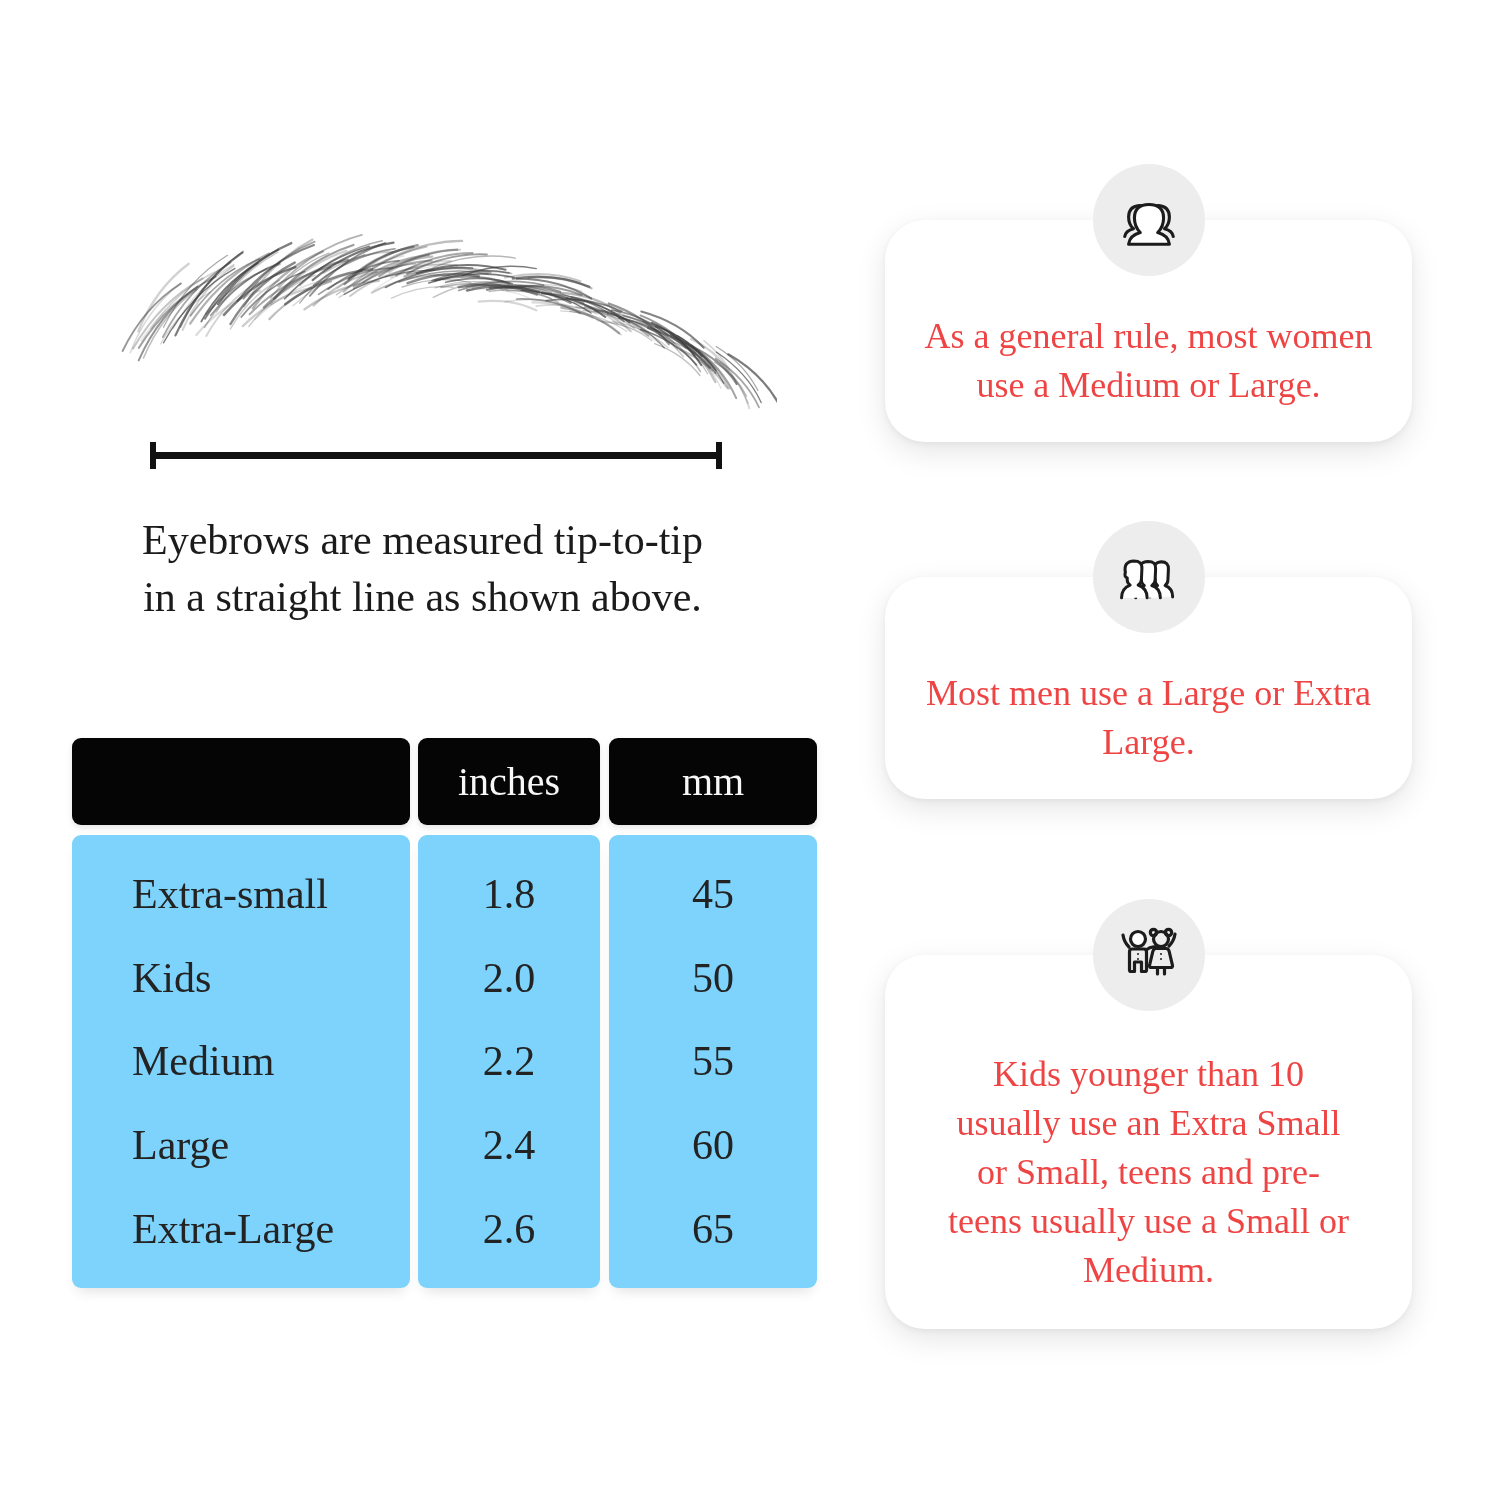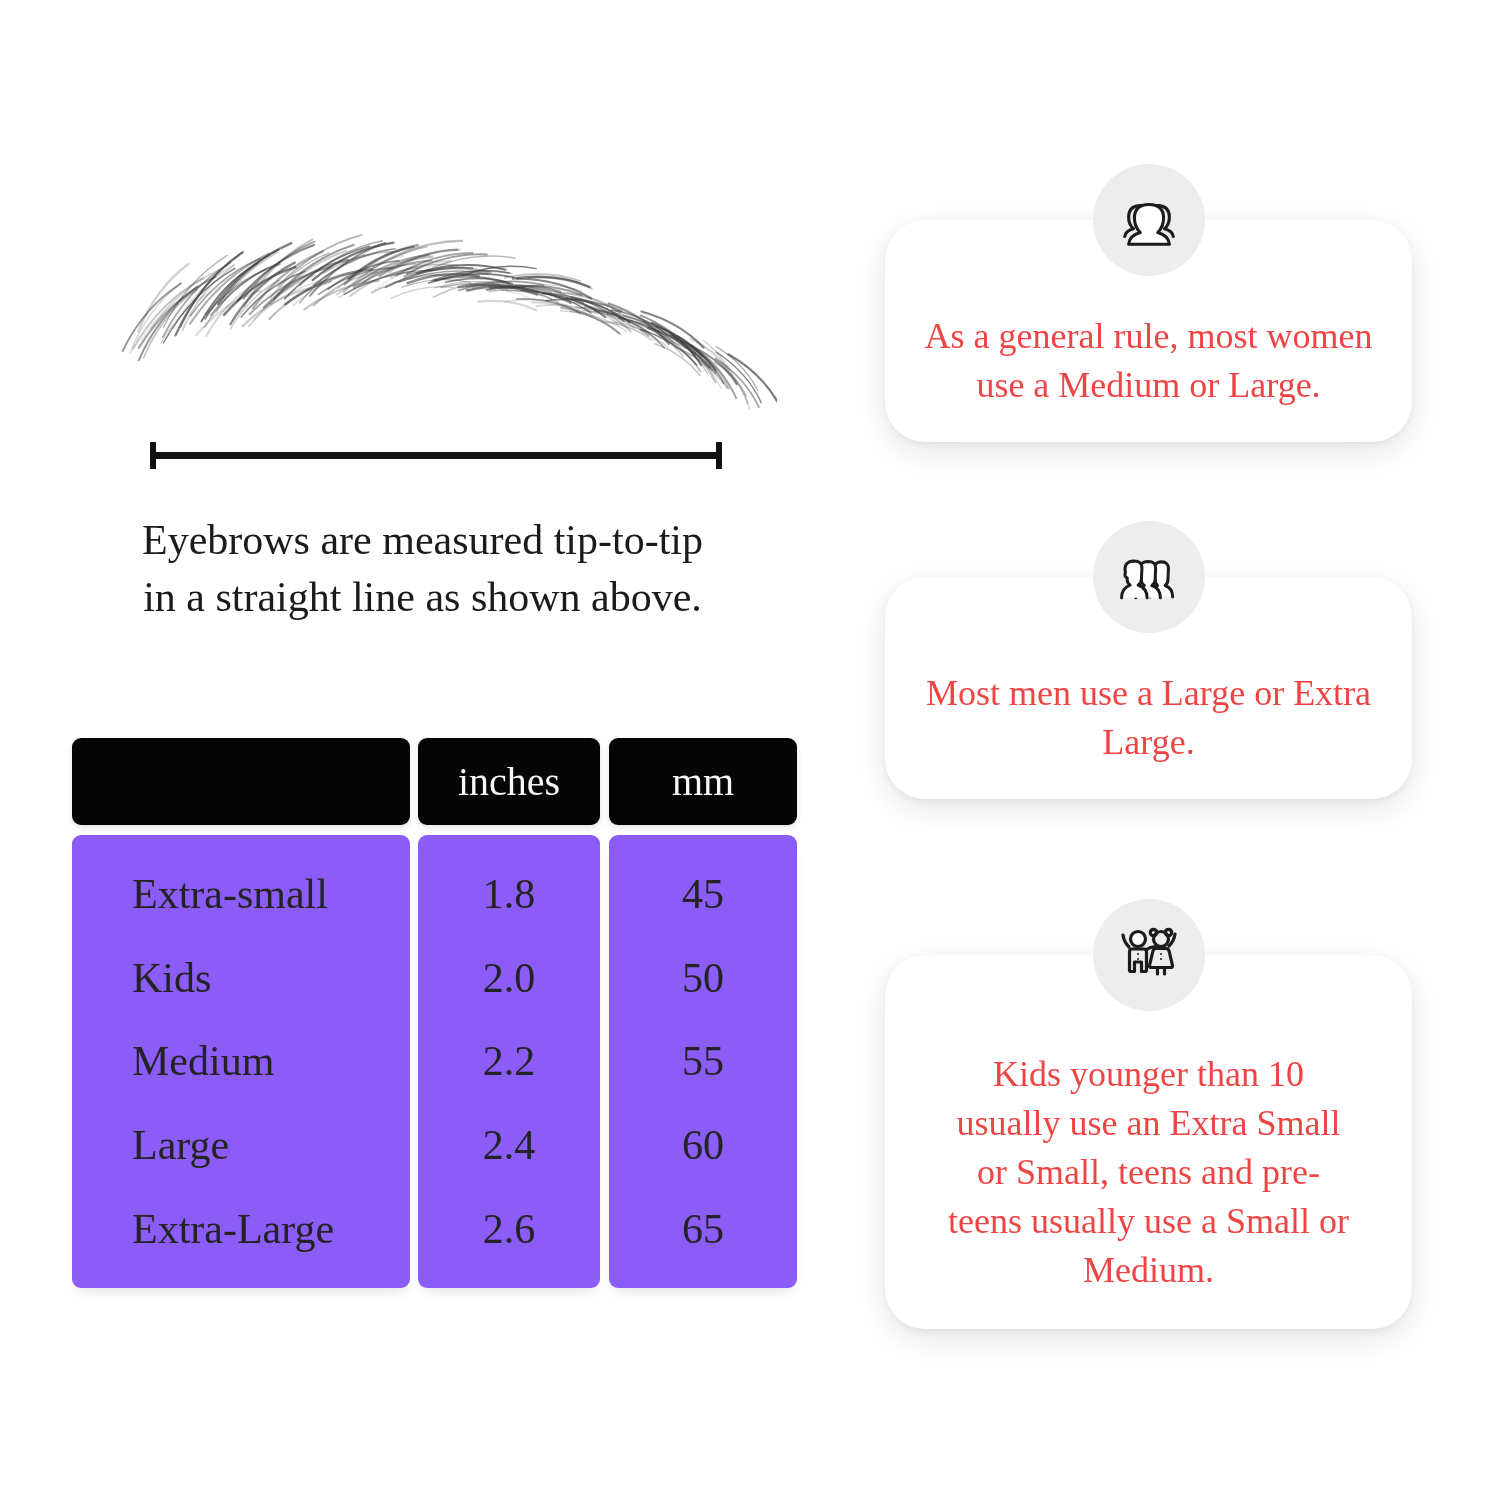--- a/index.html
+++ b/index.html
@@ -13,28 +13,28 @@
   .measure-line .cap{width:6px;height:27px;background:#111;}
   .measure-line .bar{flex:1;height:7px;background:#111;}
   .caption{
     position:absolute;left:100px;top:512px;width:645px;margin:0;
     font-size:42px;line-height:57px;text-align:center;color:#1b1b1b;
   }
   
   .tcol{position:absolute;box-sizing:border-box;margin-top:16px;}
   .col-size{left:72px;width:338px;}
   .col-inches{left:418px;width:182px;}
-  .col-mm{left:609px;width:188px;}
+  .col-mm{left:609px;width:208px;}
   .thead{
     top:722px;height:87px;background:#050505;border-radius:9px;
     display:flex;align-items:center;justify-content:center;
     color:#f7f7f7;font-size:40px;box-shadow:0 3px 6px rgba(0,0,0,.10);
   }
   .tbody{
-    top:819px;height:453px;background:#8b5cf6;border-radius:9px;
+    top:819px;height:453px;background:#7dd3fc;border-radius:9px;
     display:grid;grid-template-rows:repeat(5,1fr);padding:17px 0;
     font-size:42px;color:#232323;box-shadow:0 8px 14px -6px rgba(0,0,0,.14);
   }
   .tbody .cell{display:flex;align-items:center;}
   .tbody.labels .cell{justify-content:flex-start;padding-left:60px;}
   .tbody.nums .cell{justify-content:center;}
   
   .card{
     position:absolute;left:885px;width:527px;background:#ffffff;border-radius:40px;
     box-shadow:0 10px 30px rgba(0,0,0,.10),0 2px 6px rgba(0,0,0,.05);

